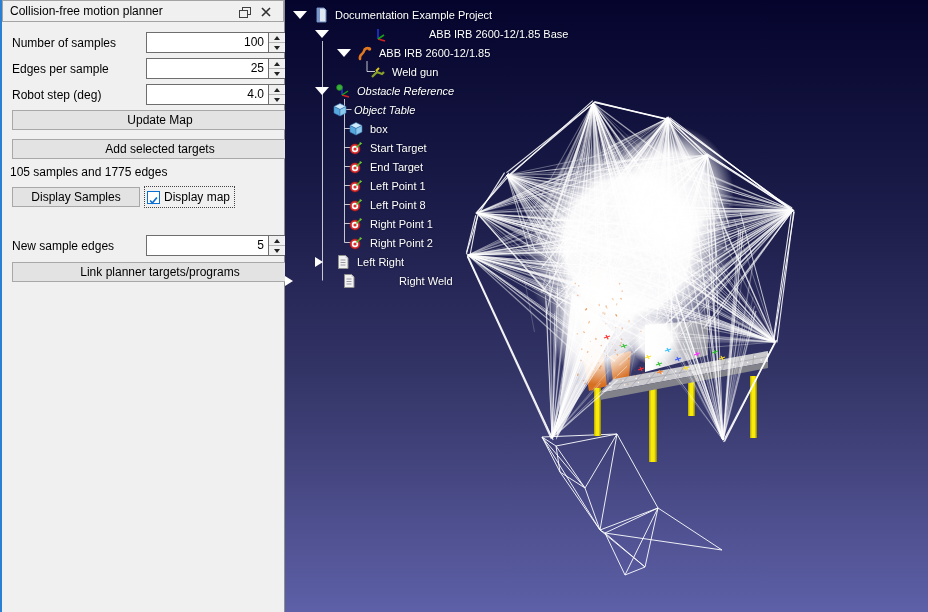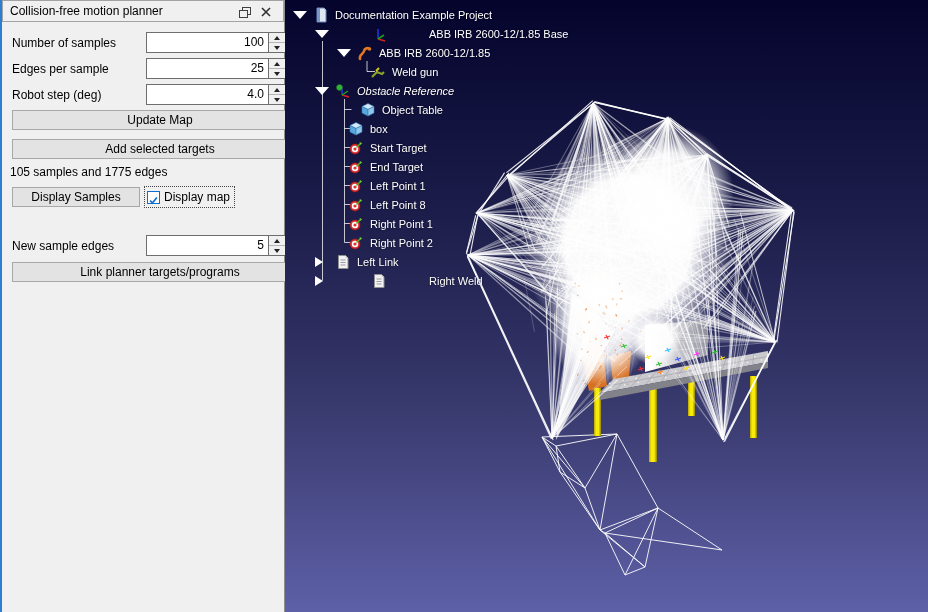--- a/index.html
+++ b/index.html
@@ -973,21 +973,21 @@
             <g stroke-width="1.5" fill="none">
               <path d="M7 12 L7 3" stroke="#2038d8"></path>
               <path d="M7 12 L14 14" stroke="#d82020"></path>
               <path d="M7 12 L13 8" stroke="#18a018"></path>
             </g>
             <circle cx="4.5" cy="4.5" r="3" fill="#38b038" stroke="#187018" stroke-width="0.6"></circle>
           </svg>
         </span>
         <span class="tlabel">Obstacle Reference</span>
       </div>
-      <div class="trow" style="padding-left: 64px;">
+      <div class="trow" style="padding-left: 36px; font-style: italic;">
         <span class="nosp"></span>
         <span class="ticon">
           <svg viewBox="0 0 16 16">
             <polygon points="8,1.5 14,4.5 8,7.5 2,4.5" fill="#cfeafc" stroke="#3a78b0" stroke-width="0.6"></polygon>
             <polygon points="2,4.5 8,7.5 8,14 2,11" fill="#58a8e0" stroke="#3a78b0" stroke-width="0.6"></polygon>
             <polygon points="14,4.5 8,7.5 8,14 14,11" fill="#8cc8ee" stroke="#3a78b0" stroke-width="0.6"></polygon>
           </svg>
         </span>
         <span class="tlabel">Object Table</span>
       </div>
@@ -1082,23 +1082,23 @@
       </div>
       <div class="trow" style="padding-left: 30px;">
         <span class="arrow-col"></span>
         <span class="ticon">
           <svg viewBox="0 0 16 16">
             <path d="M3.5 1.5 h7 l2.5 2.5 v10.5 h-9.5z" fill="#f2f2f2" stroke="#909090"></path>
             <path d="M10.5 1.5 l2.5 2.5 h-2.5z" fill="#d0d0d0"></path>
             <path d="M5.5 6 h5 M5.5 8.5 h5 M5.5 11 h5" stroke="#9a9aa2" stroke-width="1" fill="none"></path>
           </svg>
         </span>
-        <span class="tlabel">Left Link</span>
-      </div>
-      <div class="trow" style="padding-left: 30px; gap: 36px;">
+        <span class="tlabel">Left Right</span>
+      </div>
+      <div class="trow" style=" gap: 36px;">
         <span class="arrow-col"></span>
         <span class="ticon">
           <svg viewBox="0 0 16 16">
             <path d="M3.5 1.5 h7 l2.5 2.5 v10.5 h-9.5z" fill="#f2f2f2" stroke="#909090"></path>
             <path d="M10.5 1.5 l2.5 2.5 h-2.5z" fill="#d0d0d0"></path>
             <path d="M5.5 6 h5 M5.5 8.5 h5 M5.5 11 h5" stroke="#9a9aa2" stroke-width="1" fill="none"></path>
           </svg>
         </span>
         <span class="tlabel">Right Weld</span>
       </div>

